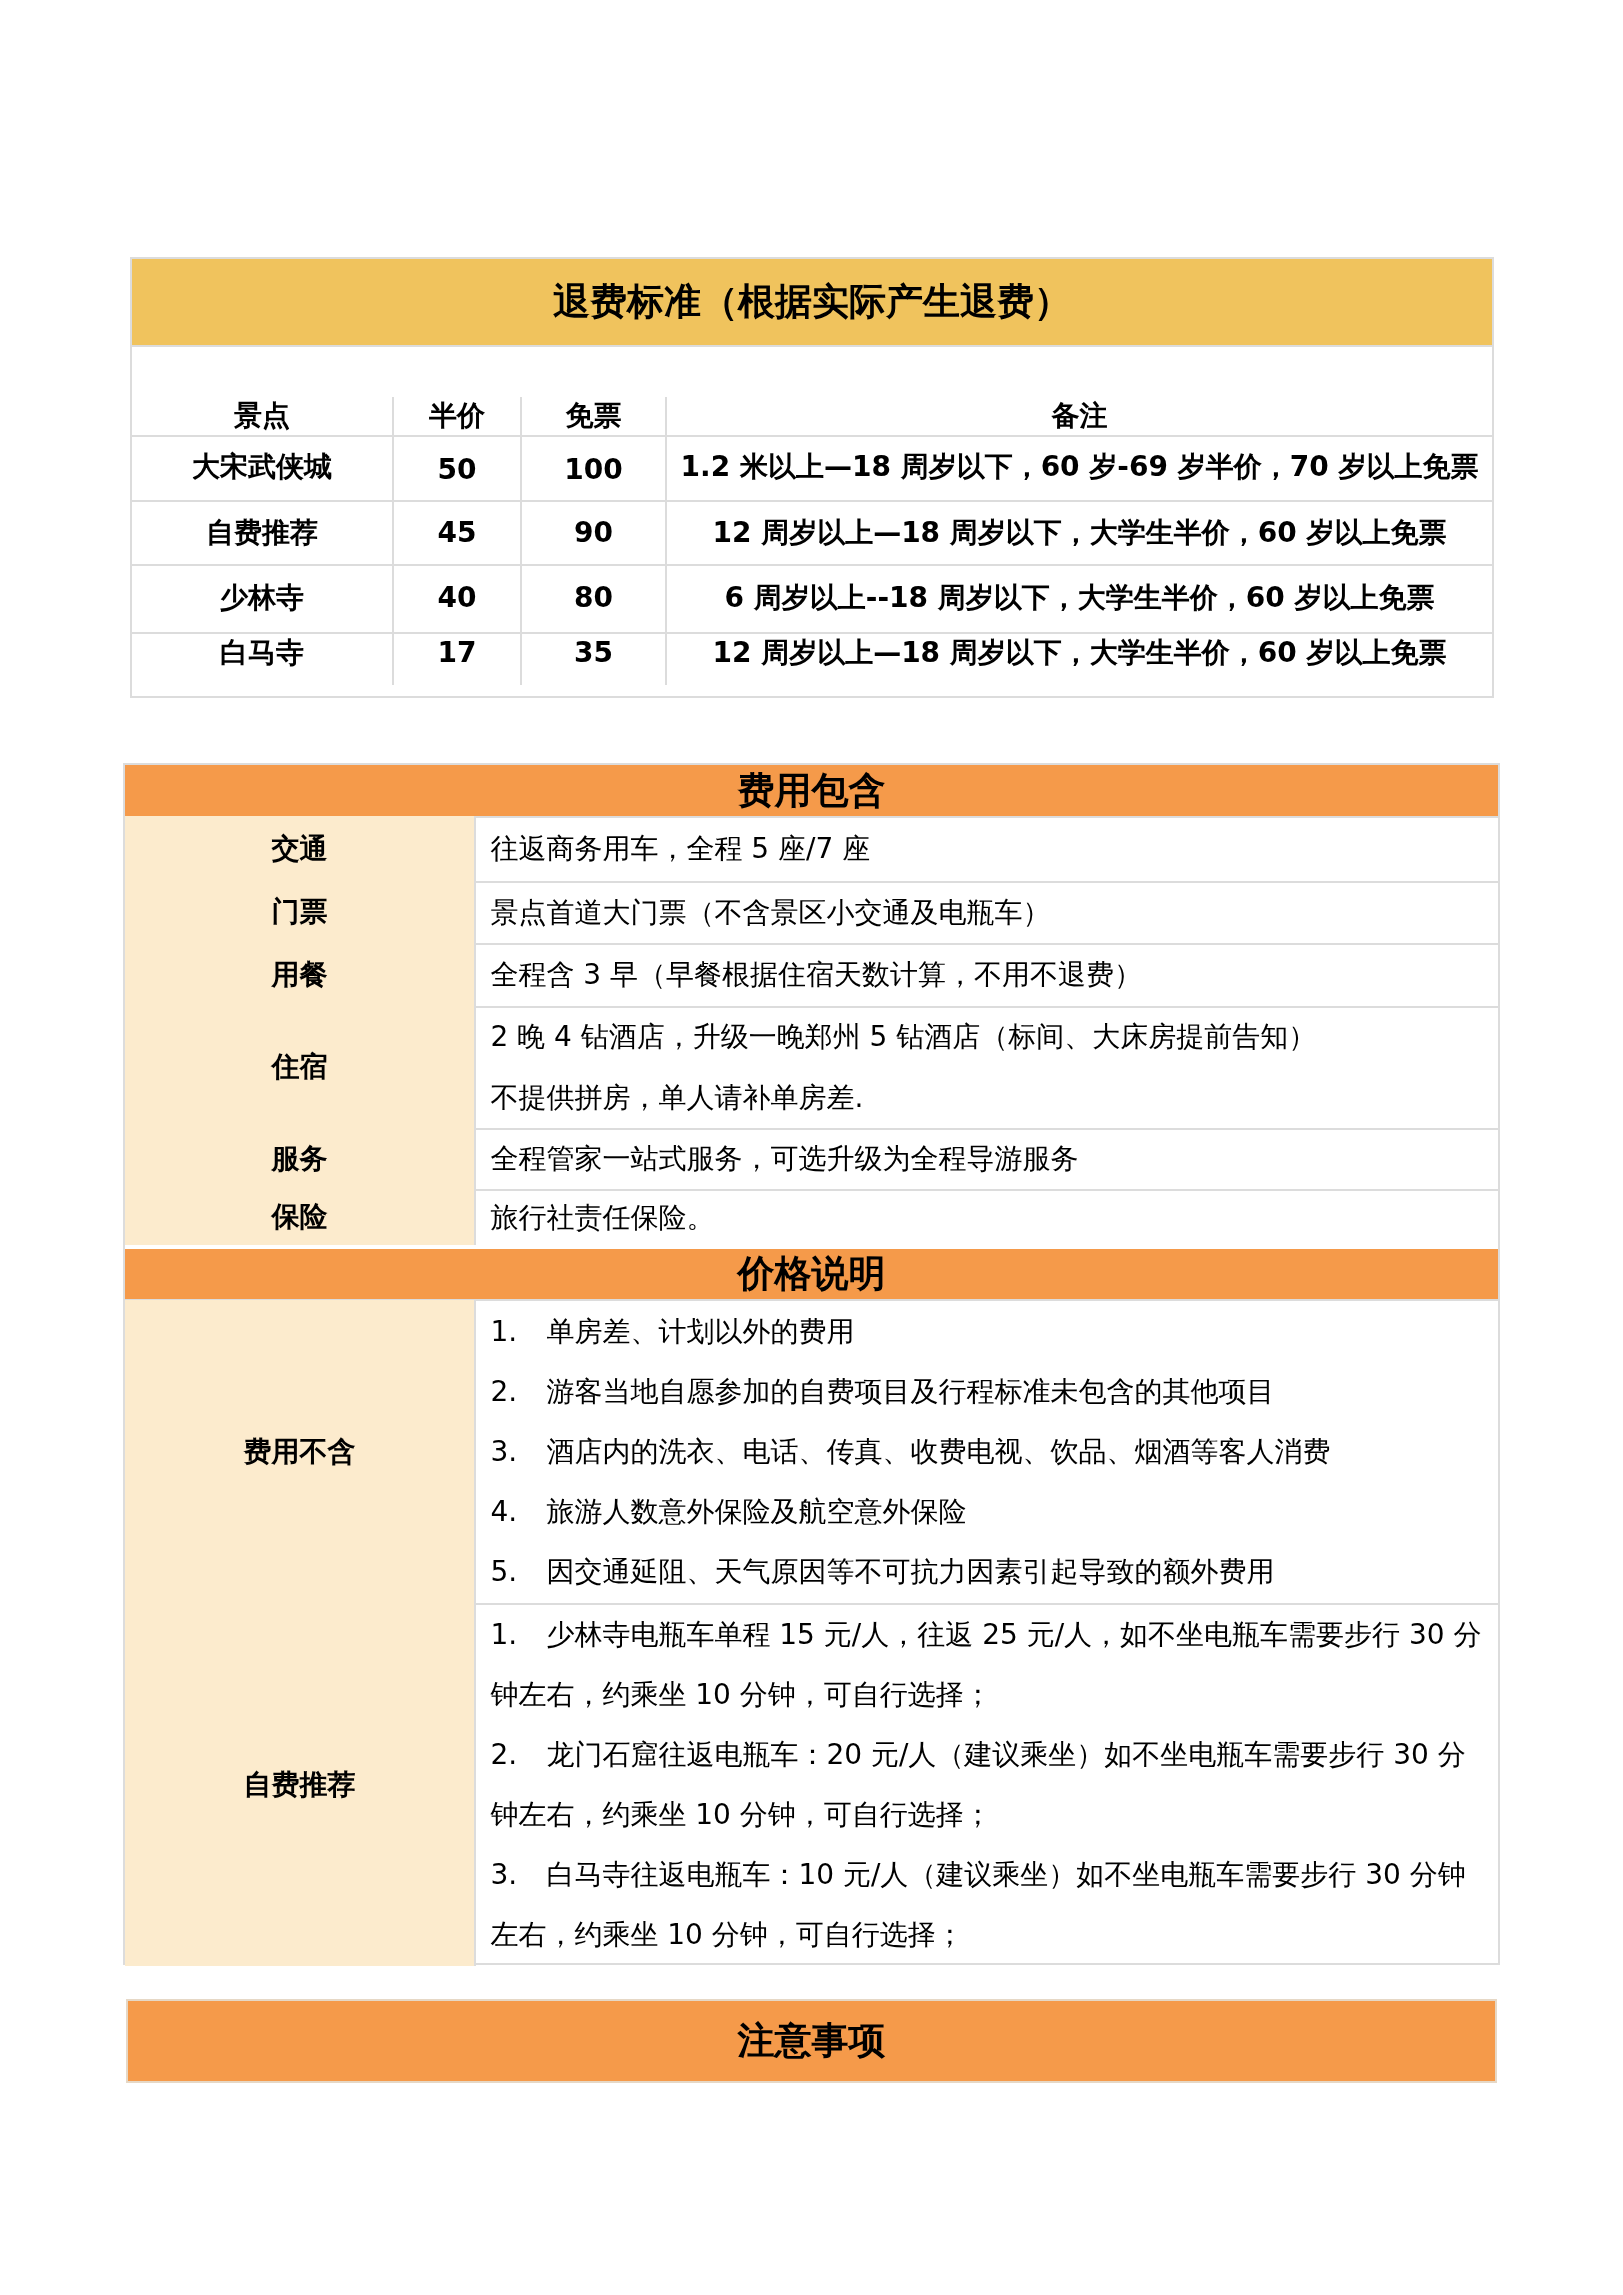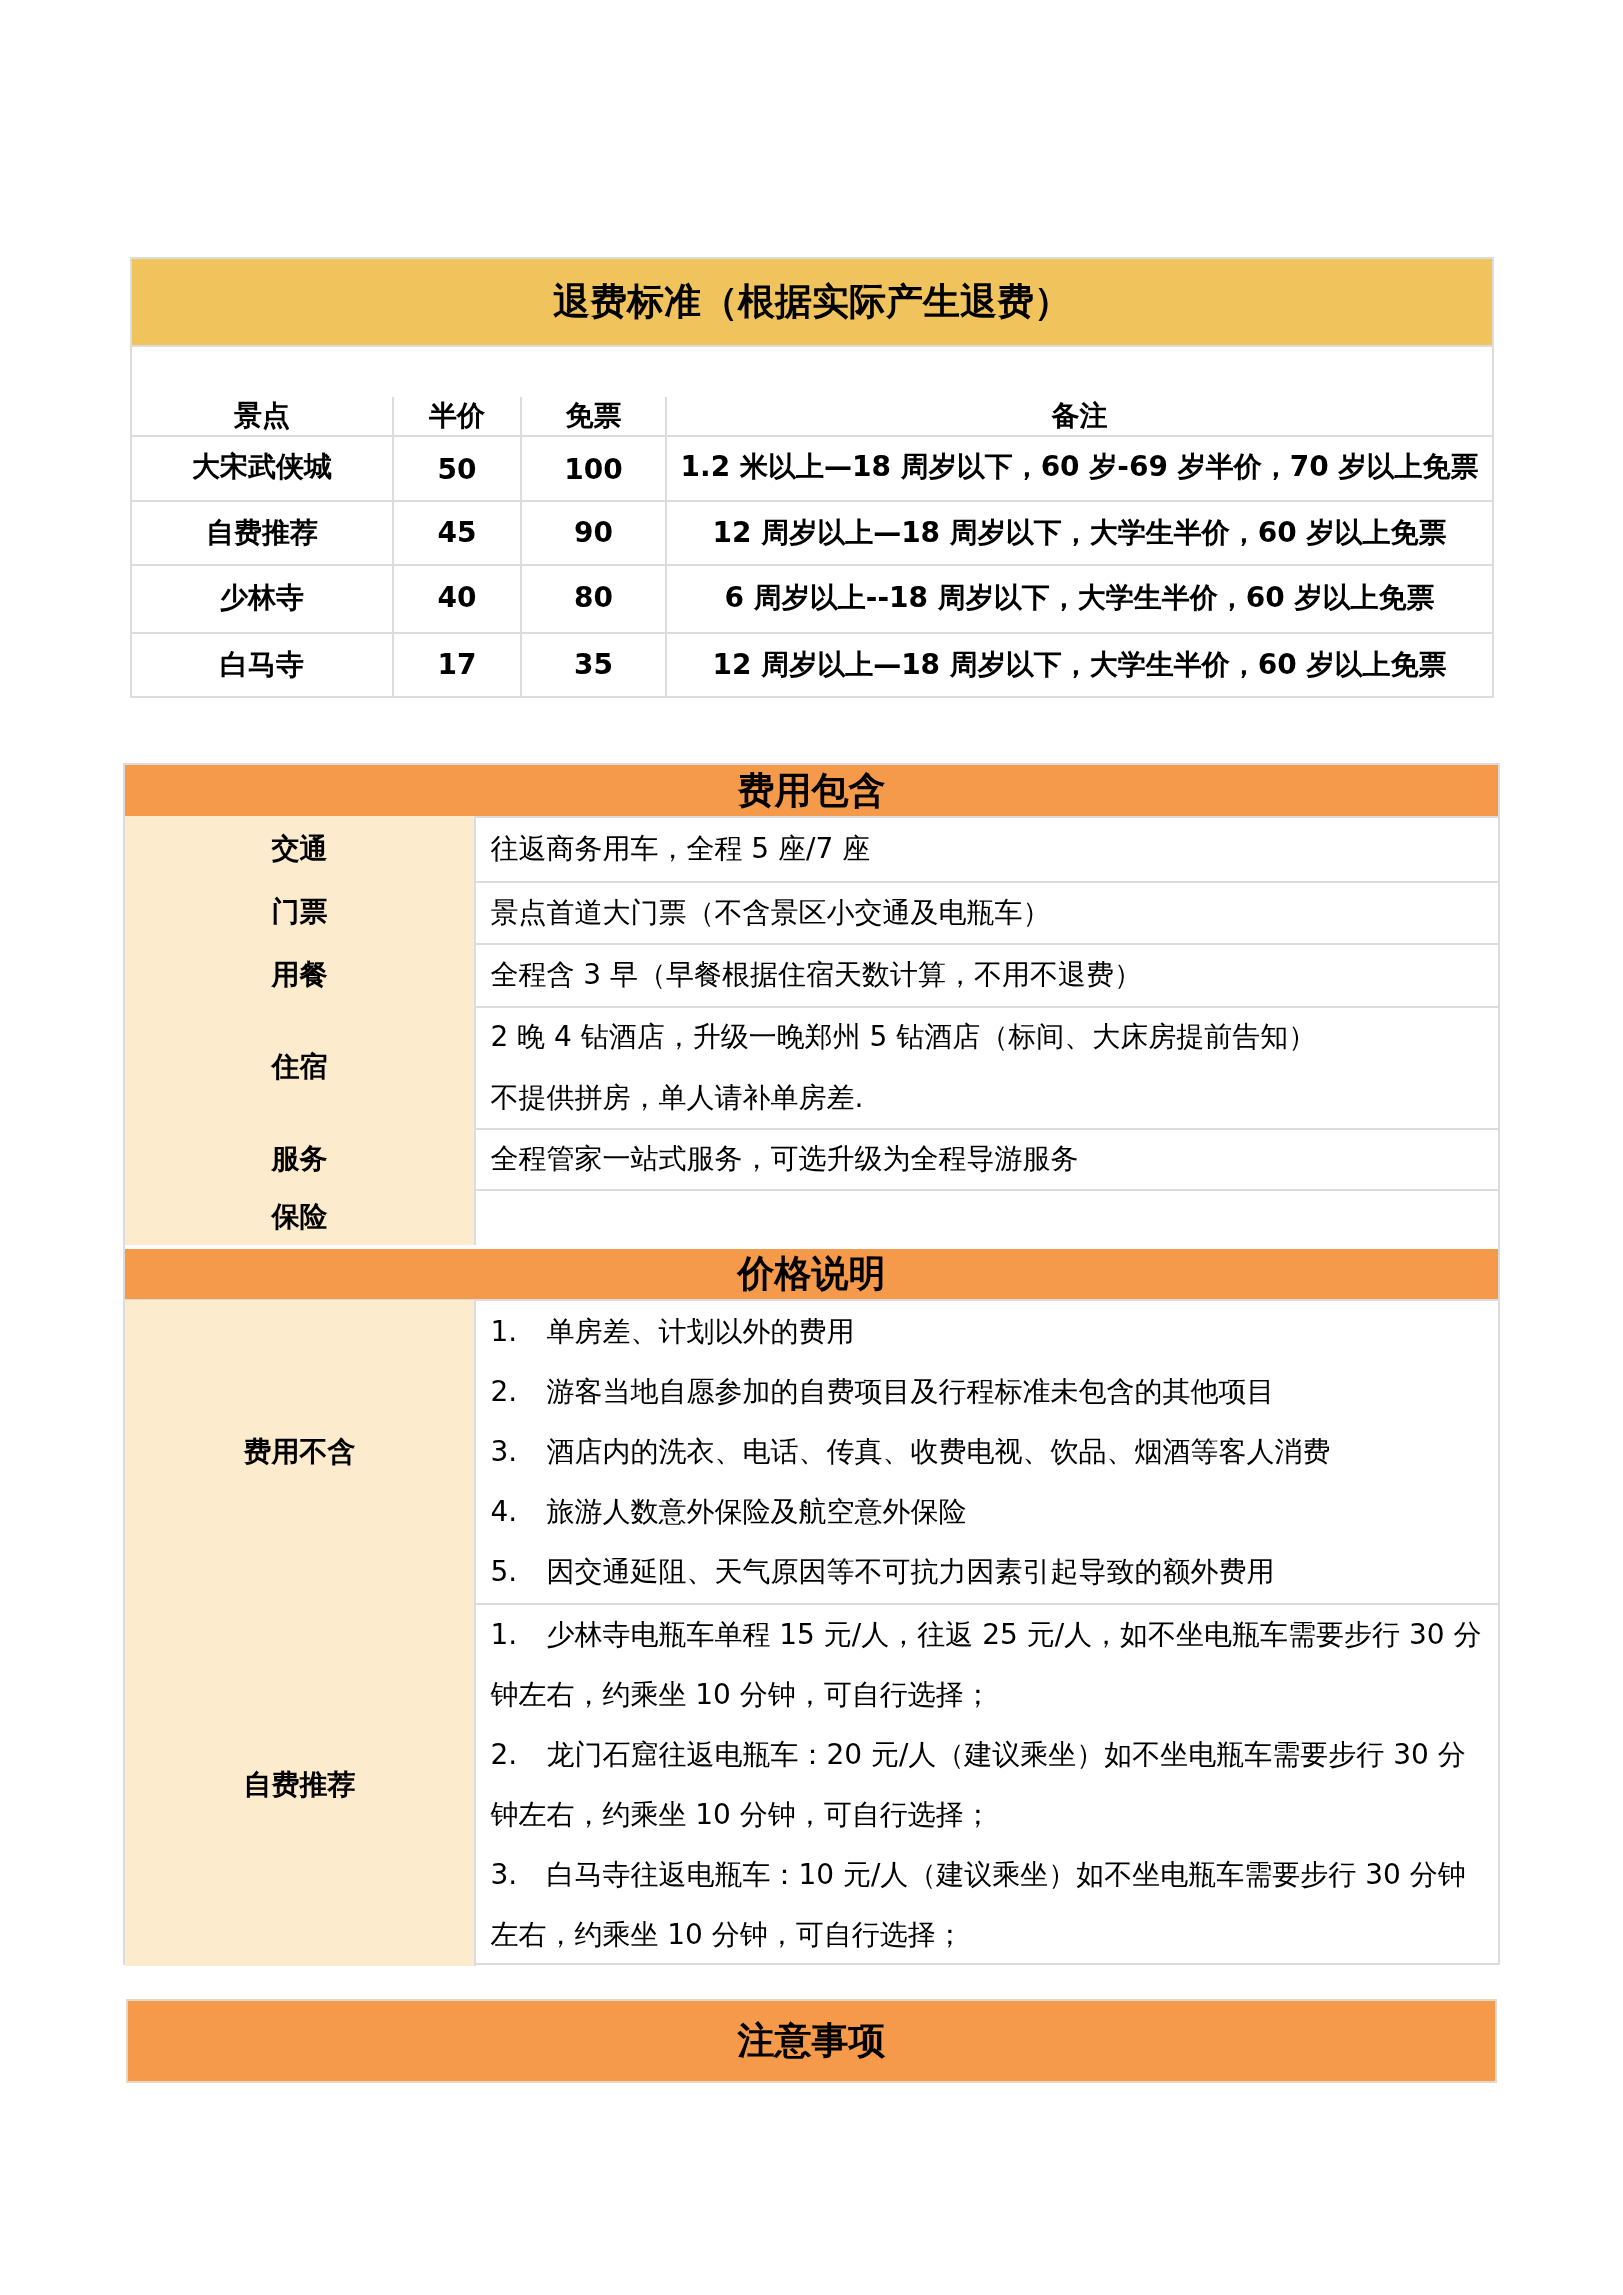--- a/index.html
+++ b/index.html
@@ -67,21 +67,21 @@
     <div class="c c2">45</div>
     <div class="c c3">90</div>
     <div class="c c4">12 周岁以上—18 周岁以下，大学生半价，60 岁以上免票</div>
   </div>
   <div class="t1row" style="top:304px;height:69px;">
     <div class="c c1">少林寺</div>
     <div class="c c2">40</div>
     <div class="c c3">80</div>
     <div class="c c4">6 周岁以上--18 周岁以下，大学生半价，60 岁以上免票</div>
   </div>
-  <div class="t1row" style="top:373px;height:65px;border-bottom:none;">
+  <div class="t1row" style="top:361px;height:65px;border-bottom:none;">
     <div class="c c1">白马寺</div>
     <div class="c c2">17</div>
     <div class="c c3">35</div>
     <div class="c c4">12 周岁以上—18 周岁以下，大学生半价，60 岁以上免票</div>
   </div>
 </div>
 
 <div id="t2" class="abs">
   <div class="bar" style="top:0;height:51px;">费用包含</div>
 
@@ -111,20 +111,23 @@
     </div>
   </div>
   <div class="t2row" style="top:363px;height:61px;">
     <div class="lab">服务</div>
     <div class="val">
         <div class="line">全程管家一站式服务，可选升级为全程导游服务</div>
       </div>
   </div>
   <div class="t2row" style="top:424px;height:56px;border-bottom:none;">
     <div class="lab">保险</div>
+    <div class="val">
+        <div class="line">旅行社责任保险。</div>
+      </div>
   </div>
 
   <div class="bar" style="top:484px;height:50px;">价格说明</div>
 
   <div class="t2row" style="top:535px;height:303px;">
     <div class="lab">费用不含</div>
     <div class="val">
       <div class="li">
           <span class="num">1.</span>
           <span class="txt">单房差、计划以外的费用</span>

